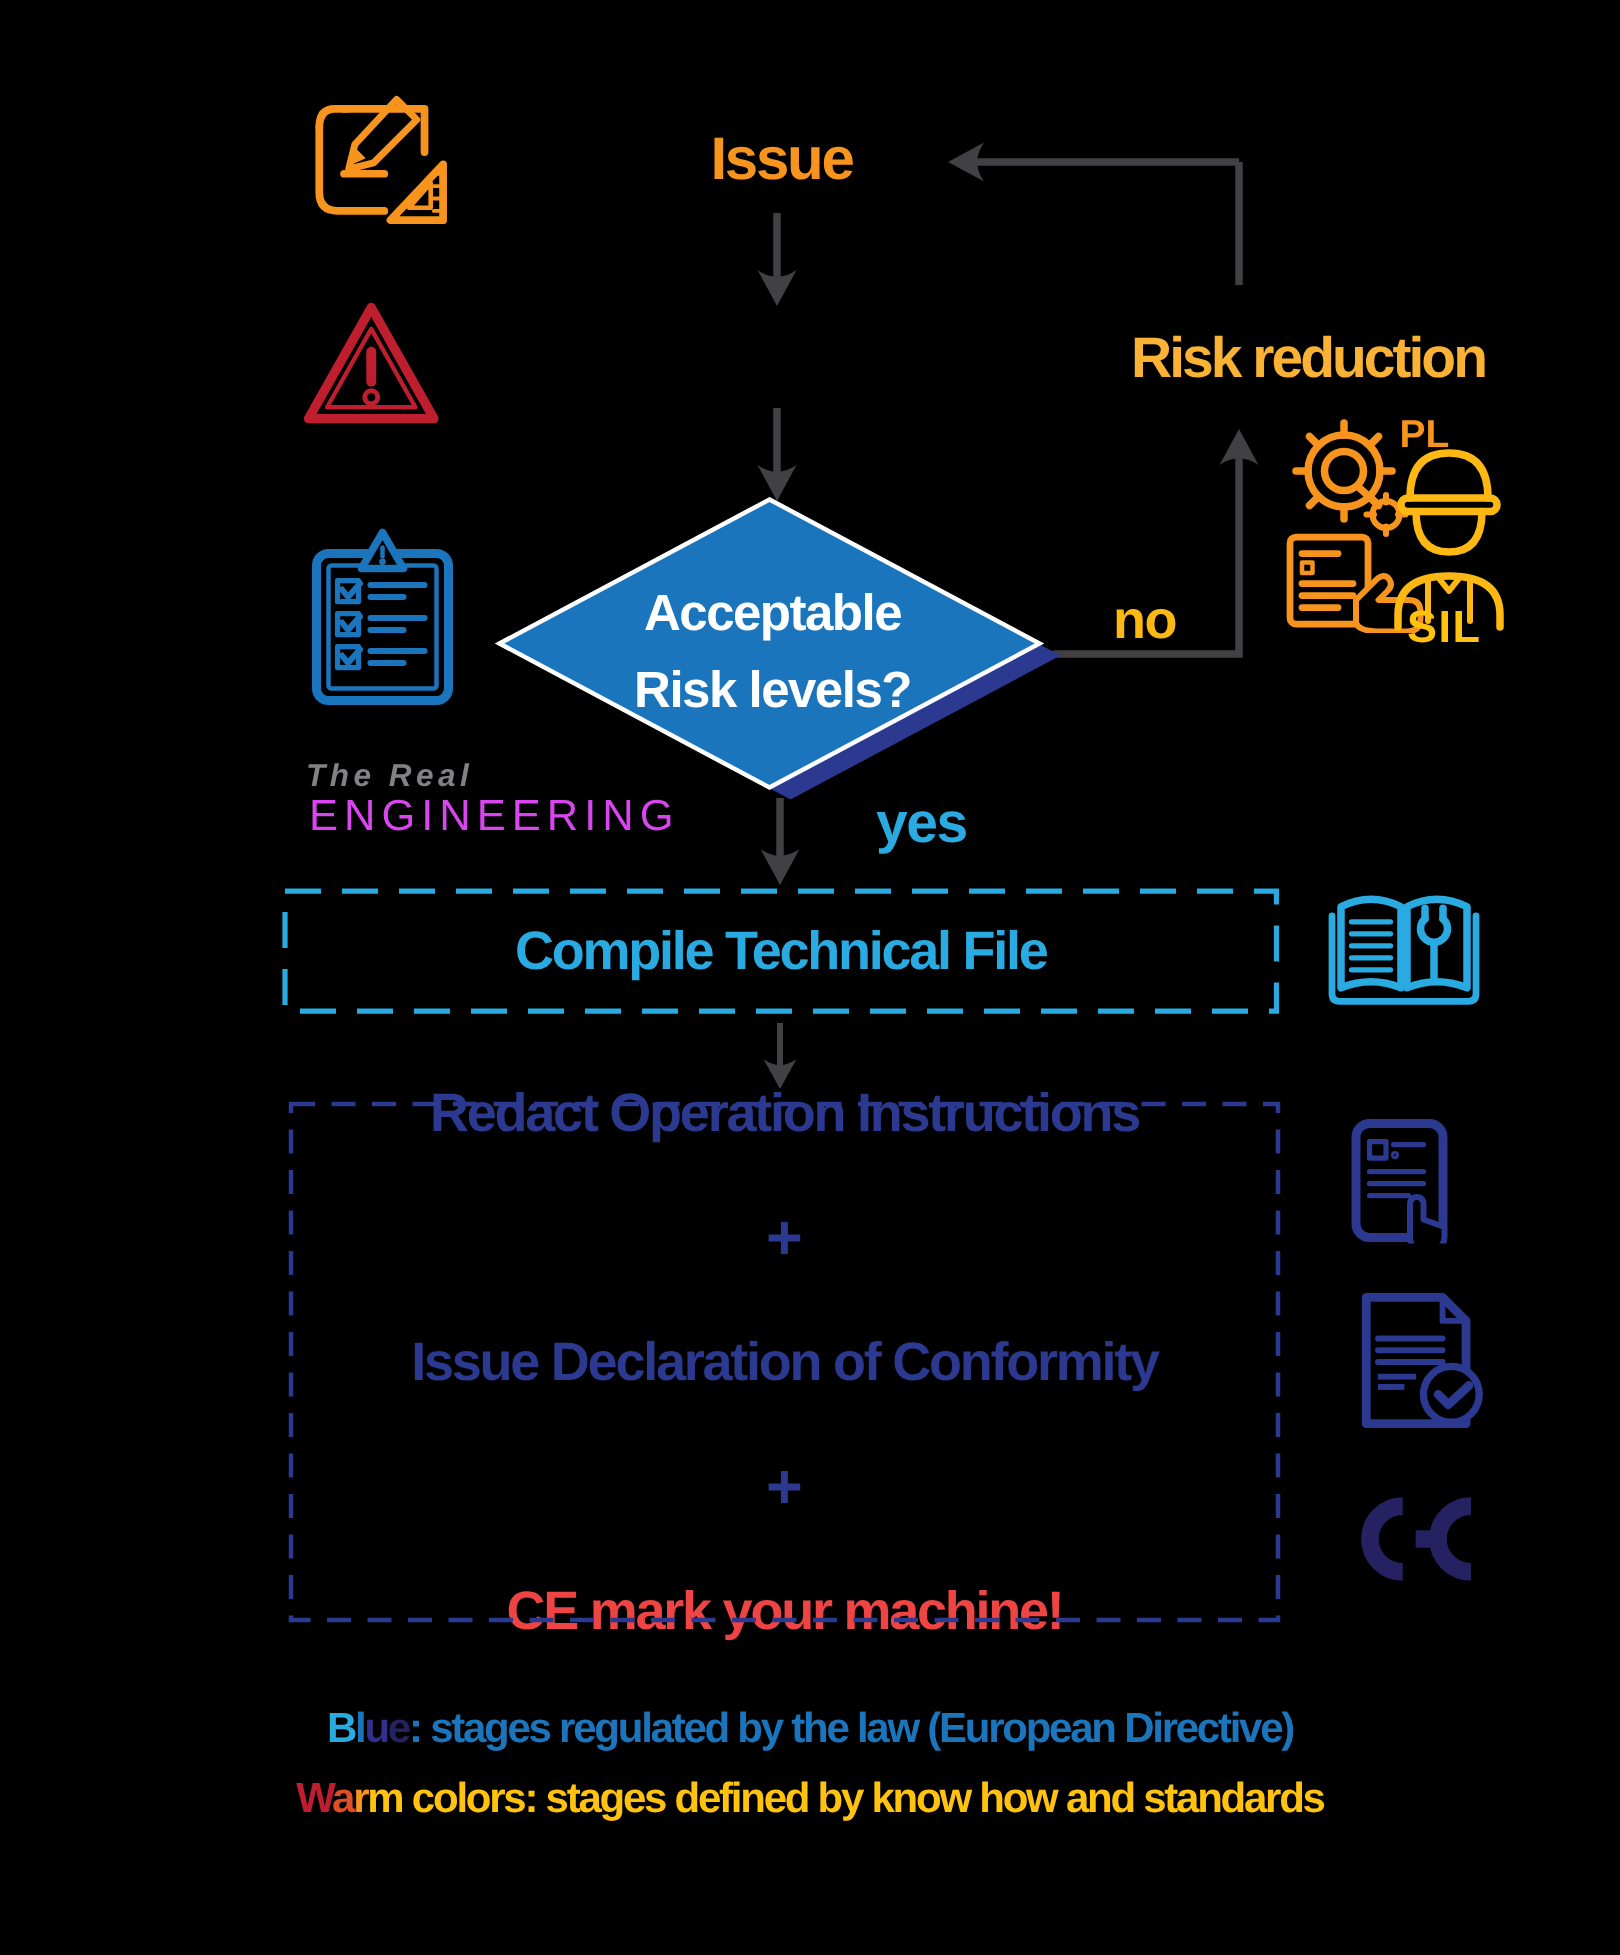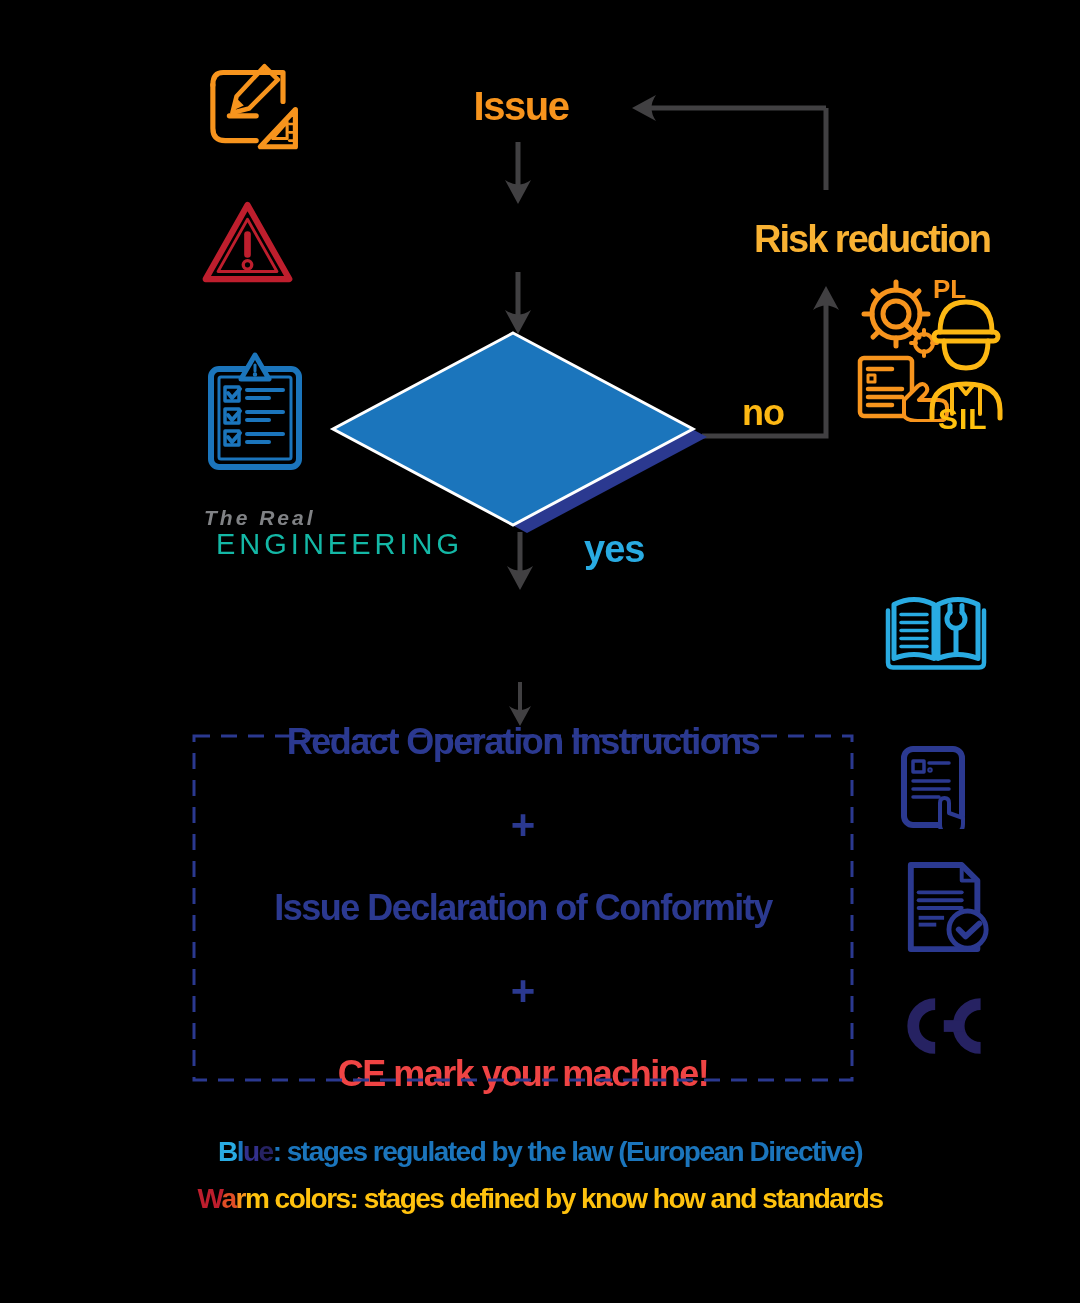--- a/index.html
+++ b/index.html
@@ -105,20 +105,24 @@
         <path d="M42 81 h36"></path>
           <path d="M42 89 h22"></path>
       </g>
     </g>
   </svg>
 
   <svg class="abs" style="left:315px;top:328px;" width="400" height="212" viewBox="0 0 400 212">
     <polygon points="212,13 392,109 212,205 32,109" fill="#2B3990"></polygon>
     <polygon points="198,5 378,101 198,197 18,101" fill="#1B75BC" stroke="#FFFFFF" stroke-width="3"></polygon>
   </svg>
+  <div class="abs diamond-text" style="left:340px;top:384px;width:350px;">
+    <div data-bind="flowchart.decision.line1">Acceptable</div>
+    <div data-bind="flowchart.decision.line2">Risk levels?</div>
+  </div>
 
   <div class="abs ctr branch" style="left: 763px; top: 392px; color: rgb(253, 184, 19);" data-bind="flowchart.no_label" data-bind-color="palette.gold">no</div>
   <div class="abs branch" style="left: 556px; top: 528px; font-size: 38px; color: rgb(41, 171, 226); margin-left: 28px;" data-bind="flowchart.yes_label" data-bind-color="palette.cyan">yes</div>
 
   <svg class="abs" style="left:852px;top:272px;" width="160" height="150" viewBox="0 0 160 150">
     <g stroke="#F7941D" fill="none" stroke-linecap="round" stroke-linejoin="round">
       <g stroke-width="5">
         <circle cx="44" cy="42" r="24"></circle>
         <circle cx="44" cy="42" r="13"></circle>
         <path d="M54 53 L66 64"></path>
@@ -159,22 +163,28 @@
         <path d="M100 116 v26"></path>
           <path d="M128 116 v26"></path>
         <path d="M106 112 l8 10 8 -10"></path>
       </g>
     </g>
   </svg>
   <div class="abs pl-label" style="left: 933px; top: 274px; color: rgb(247, 148, 29);" data-bind="icons.pl_label" data-bind-color="palette.orange">PL</div>
   <div class="abs sil-label" style="left: 938px; top: 402px; color: rgb(255, 194, 14);" data-bind="icons.sil_label" data-bind-color="palette.yellow">SIL</div>
 
   <div class="abs logo-script" style="left: 204px; top: 506px; color: rgb(128, 130, 133);" data-bind="logo.script" data-bind-color="palette.logo_gray_script">The Real</div>
-  <div class="abs logo-name" style="left: 216px; top: 528px; color: #14b8a6;" data-bind="logo.name" data-bind-color="palette.logo_gray_name">ENGINEERING</div>
-
+  <div class="abs logo-name" style="left: 206px; top: 528px; color: #d946ef;" data-bind="logo.name" data-bind-color="palette.logo_gray_name">ENGINEERING</div>
+
+  <div class="abs dash-box" style="left:188px;top:592px;width:665px;height:84px;">
+    <svg class="box-svg" width="665" height="84" viewBox="0 0 665 84">
+      <rect x="2" y="2" width="661" height="80" fill="none" stroke="#29ABE2" stroke-width="3.5" stroke-dasharray="24 14"></rect>
+    </svg>
+    <div class="compile" data-bind="flowchart.compile_label" data-bind-color="palette.cyan" style="color: rgb(41, 171, 226);">Compile Technical File</div>
+  </div>
 
   <svg class="abs" style="left:884px;top:590px;" width="104" height="86" viewBox="0 0 104 85">
     <g stroke="#29ABE2" fill="none" stroke-linecap="round" stroke-linejoin="round">
       <path d="M10 14 q20 -10 40 0 v54 q-20 -8 -40 0 z" stroke-width="5"></path>
       <path d="M94 14 q-20 -10 -40 0 v54 q20 -8 40 0 z" stroke-width="5"></path>
       <path d="M4 20 v52 q0 5 5 5 h86 q5 0 5 -5 v-52" stroke-width="4.5"></path>
       <g stroke-width="3.5">
         <path d="M17 24 h26"></path>
           <path d="M17 32 h26"></path>
           <path d="M17 40 h26"></path>

